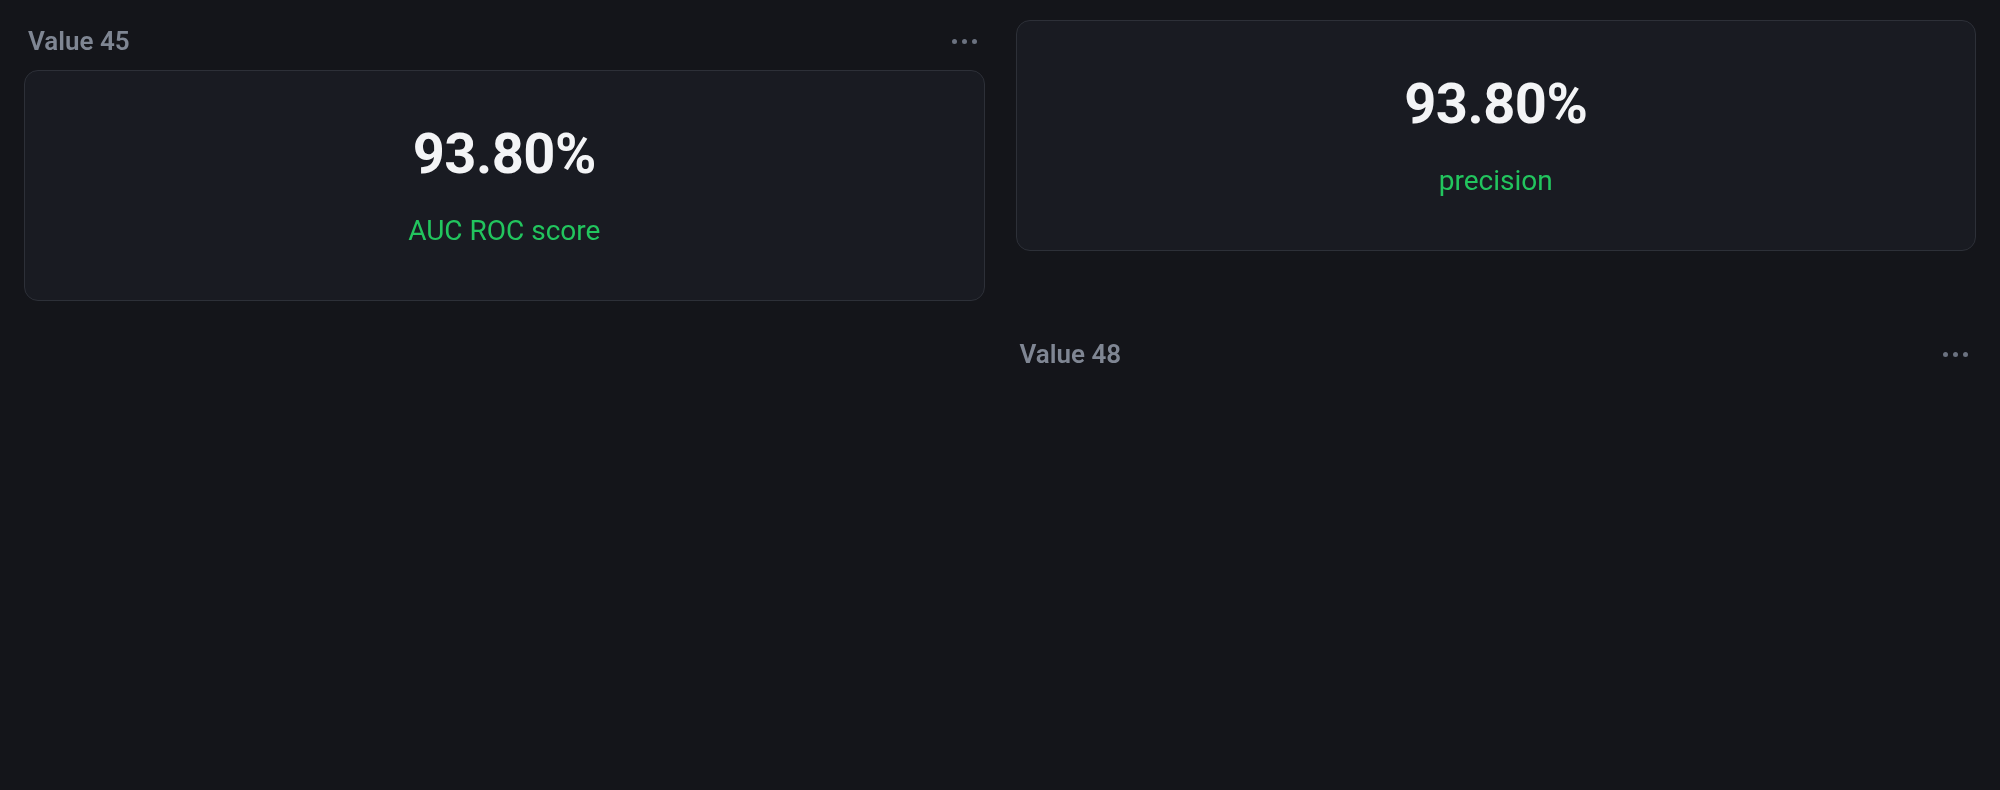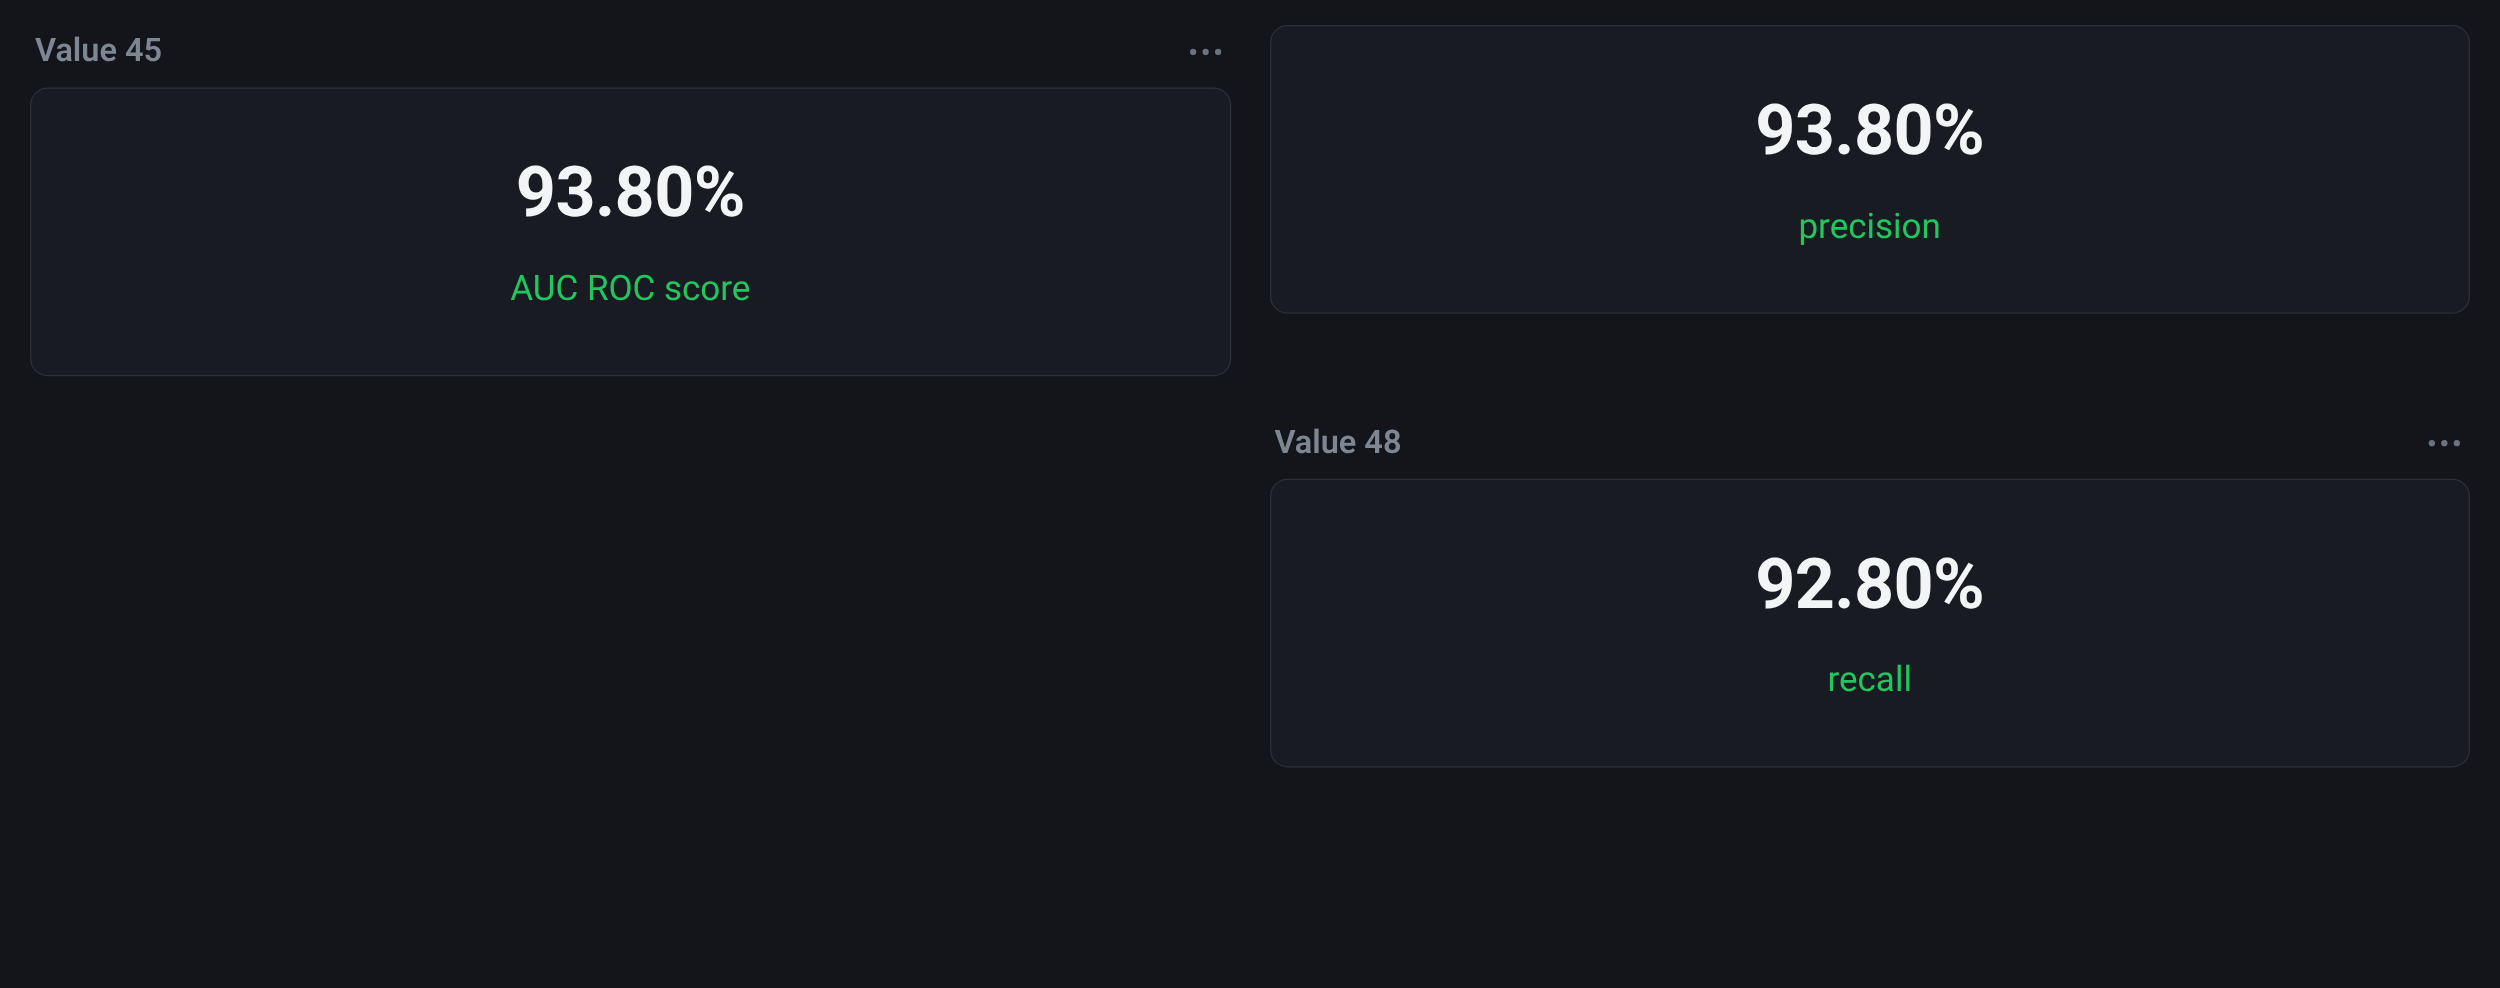--- a/index.html
+++ b/index.html
@@ -115,19 +115,15 @@
     <div class="card-header">
       <div class="card-title">Value 48</div>
       <button class="more-button">
         <span class="more-icon">
             <span></span>
             <span></span>
             <span></span>
           </span>
       </button>
     </div>
-    <div class="card">
-      <div class="metric-value">92.80%</div>
-      <div class="metric-label">recall</div>
-    </div>
   </div>
 
 </div>
 
 </body></html>

